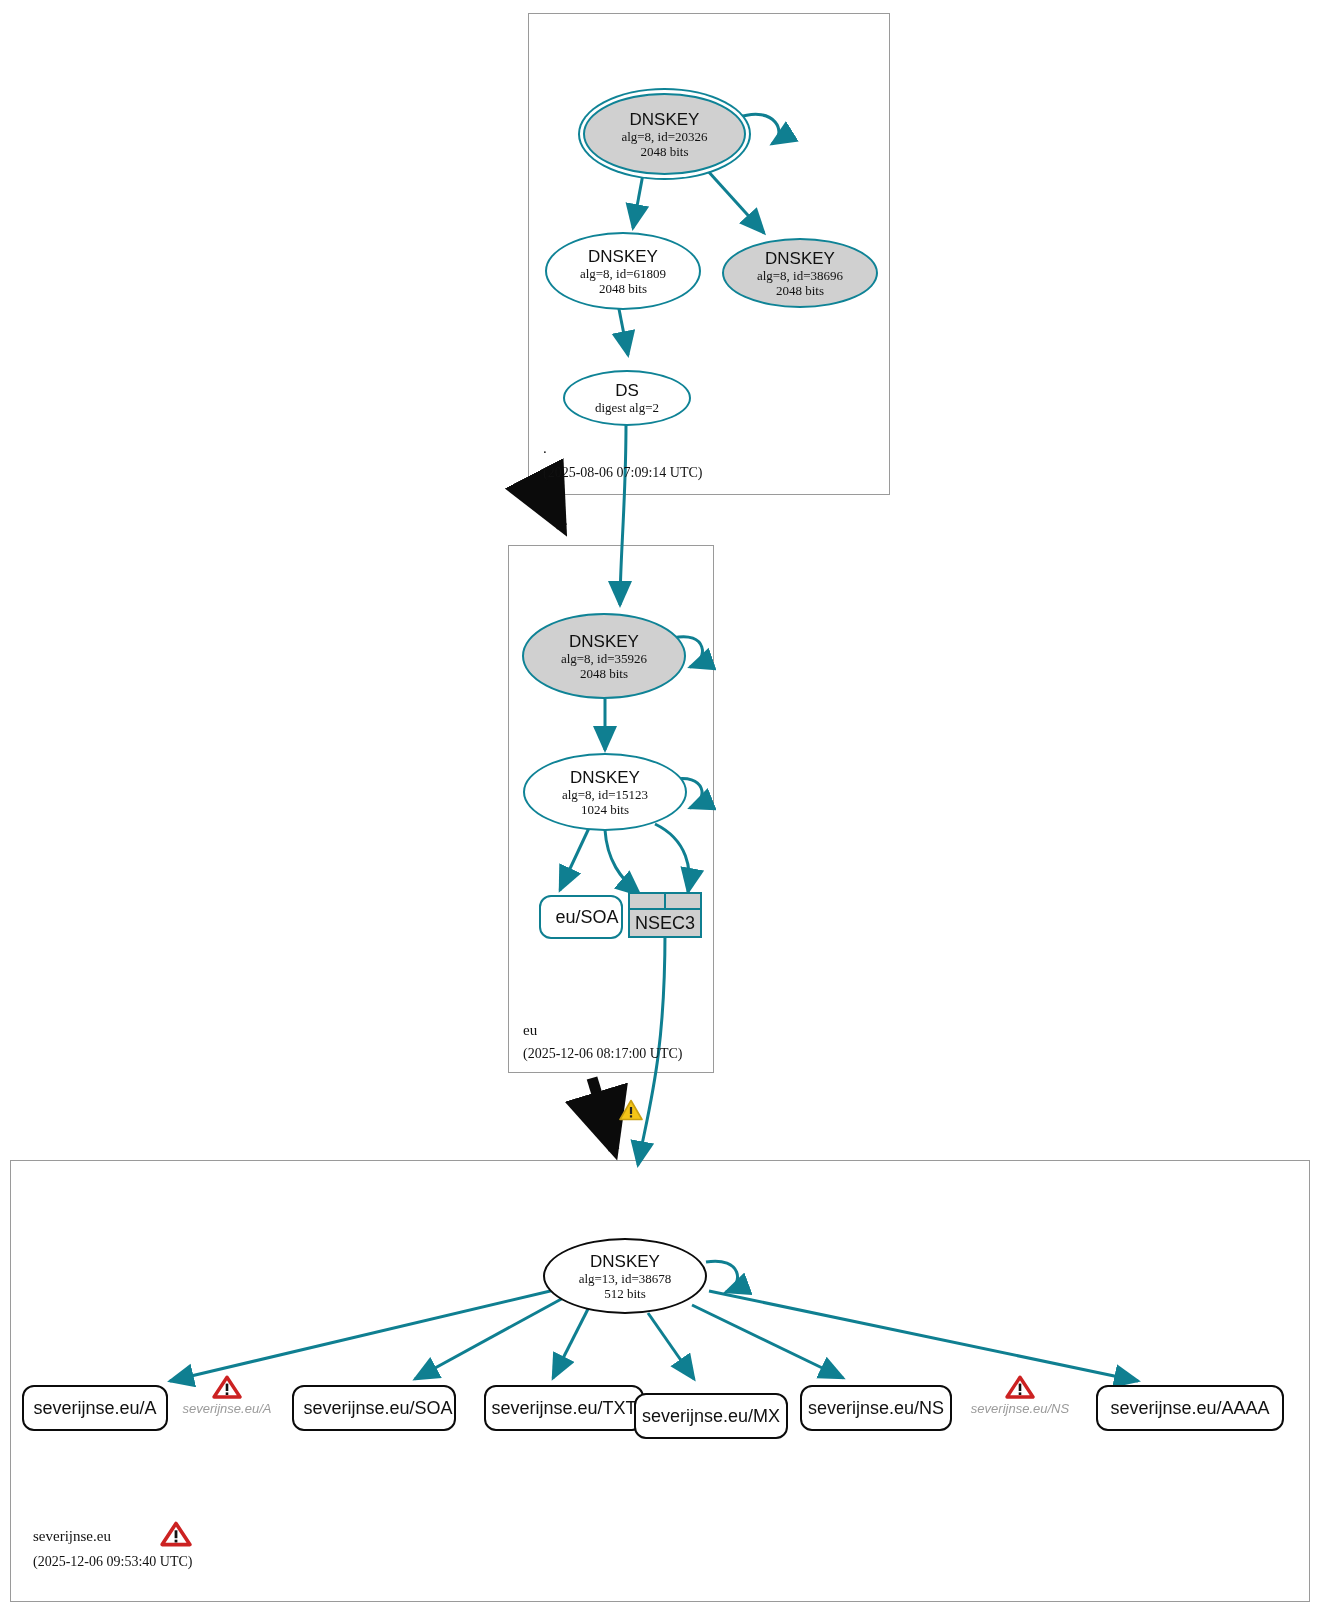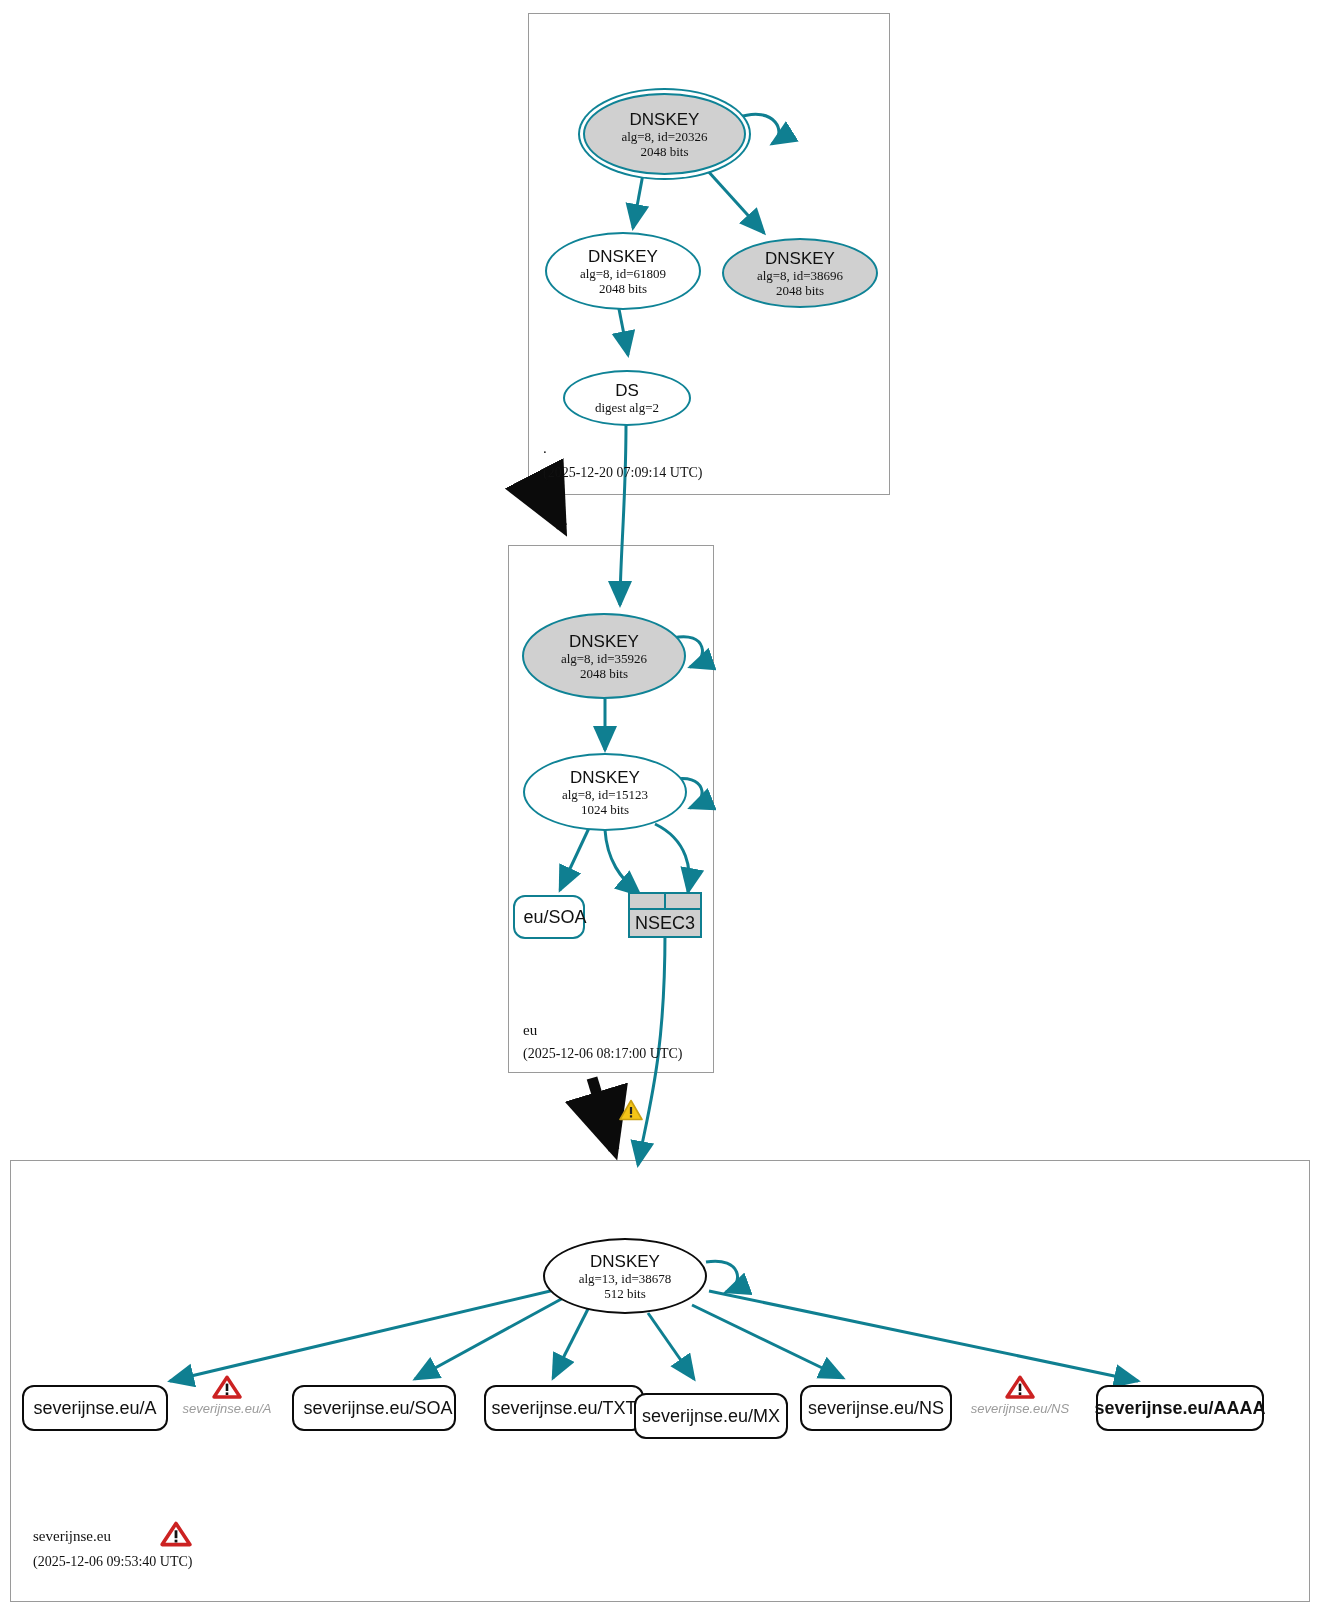--- a/index.html
+++ b/index.html
@@ -124,37 +124,37 @@
     <div class="t2">2048 bits</div>
   </div>
 
   <div class="node ell" style="left:563px;top:370px;width:128px;height:56px;
               background:#ffffff;border:2px solid #0f8396;">
     <div class="t1">DS</div>
     <div class="t2">digest alg=2</div>
   </div>
 
   <div class="zonelabel zonename" style="left:543px;top:440px;">.</div>
-  <div class="zonelabel zonetime" style="left:543px;top:465px;">(2025-12-20 07:09:14 UTC)</div>
+  <div class="zonelabel zonetime" style="left:543px;top:465px;">(2025-08-06 07:09:14 UTC)</div>
 
   <div class="node ell" style="left:522px;top:613px;width:164px;height:86px;
               background:#d0d0d0;border:2px solid #0f8396;">
     <div class="t1">DNSKEY</div>
     <div class="t2">alg=8, id=35926</div>
     <div class="t2">2048 bits</div>
   </div>
 
   <div class="node ell" style="left:523px;top:753px;width:164px;height:78px;
               background:#ffffff;border:2px solid #0f8396;">
     <div class="t1">DNSKEY</div>
     <div class="t2">alg=8, id=15123</div>
     <div class="t2">1024 bits</div>
   </div>
 
-  <div class="rrset teal" style="left:513px;top:895px;width:72px;height:44px;padding-left:12px;">eu/SOA</div>
+  <div class="rrset teal" style="left:539px;top:895px;width:84px;height:44px;padding-left:12px;">eu/SOA</div>
 
   <div class="nsec3" style="left:628px;top:892px;width:74px;height:46px;">
     <div class="hdr">
       <div class="c"></div>
       <div class="c"></div>
     </div>
     <div class="body">NSEC3</div>
   </div>
 
   <div class="zonelabel zonename" style="left:523px;top:1022px;">eu</div>
@@ -190,21 +190,21 @@
 
   <div class="rrset black" style="left:800px;top:1385px;width:152px;height:46px;">severijnse.eu/NS</div>
 
   <svg class="warn" style="left:1005px;top:1375px;" width="30" height="26" viewBox="0 0 30 26">
     <path d="M15,2.2 L28,22 L2,22 Z" fill="#ffffff" stroke="#cc2222" stroke-width="3.4" stroke-linejoin="round"></path>
     <rect x="13.7" y="8.6" width="2.6" height="7.4" fill="#111"></rect>
     <rect x="13.7" y="17.4" width="2.6" height="2.6" fill="#111"></rect>
   </svg>
   <div class="warnlbl" style="left:960px;top:1401px;width:120px;">severijnse.eu/NS</div>
 
-  <div class="rrset black" style="left:1096px;top:1385px;width:168px;height:46px;font-weight:bold;">severijnse.eu/AAAA</div>
+  <div class="rrset black" style="left:1096px;top:1385px;width:188px;height:46px;">severijnse.eu/AAAA</div>
 
   <div class="zonelabel zonename" style="left:33px;top:1528px;">severijnse.eu</div>
 
   <svg class="warn" style="left:160px;top:1521px;" width="32" height="28" viewBox="0 0 30 26">
     <path d="M15,2.2 L28,22 L2,22 Z" fill="#ffffff" stroke="#cc2222" stroke-width="3.4" stroke-linejoin="round"></path>
     <rect x="13.7" y="8.6" width="2.6" height="7.4" fill="#111"></rect>
     <rect x="13.7" y="17.4" width="2.6" height="2.6" fill="#111"></rect>
   </svg>
 
   <div class="zonelabel zonetime" style="left:33px;top:1554px;">(2025-12-06 09:53:40 UTC)</div>

